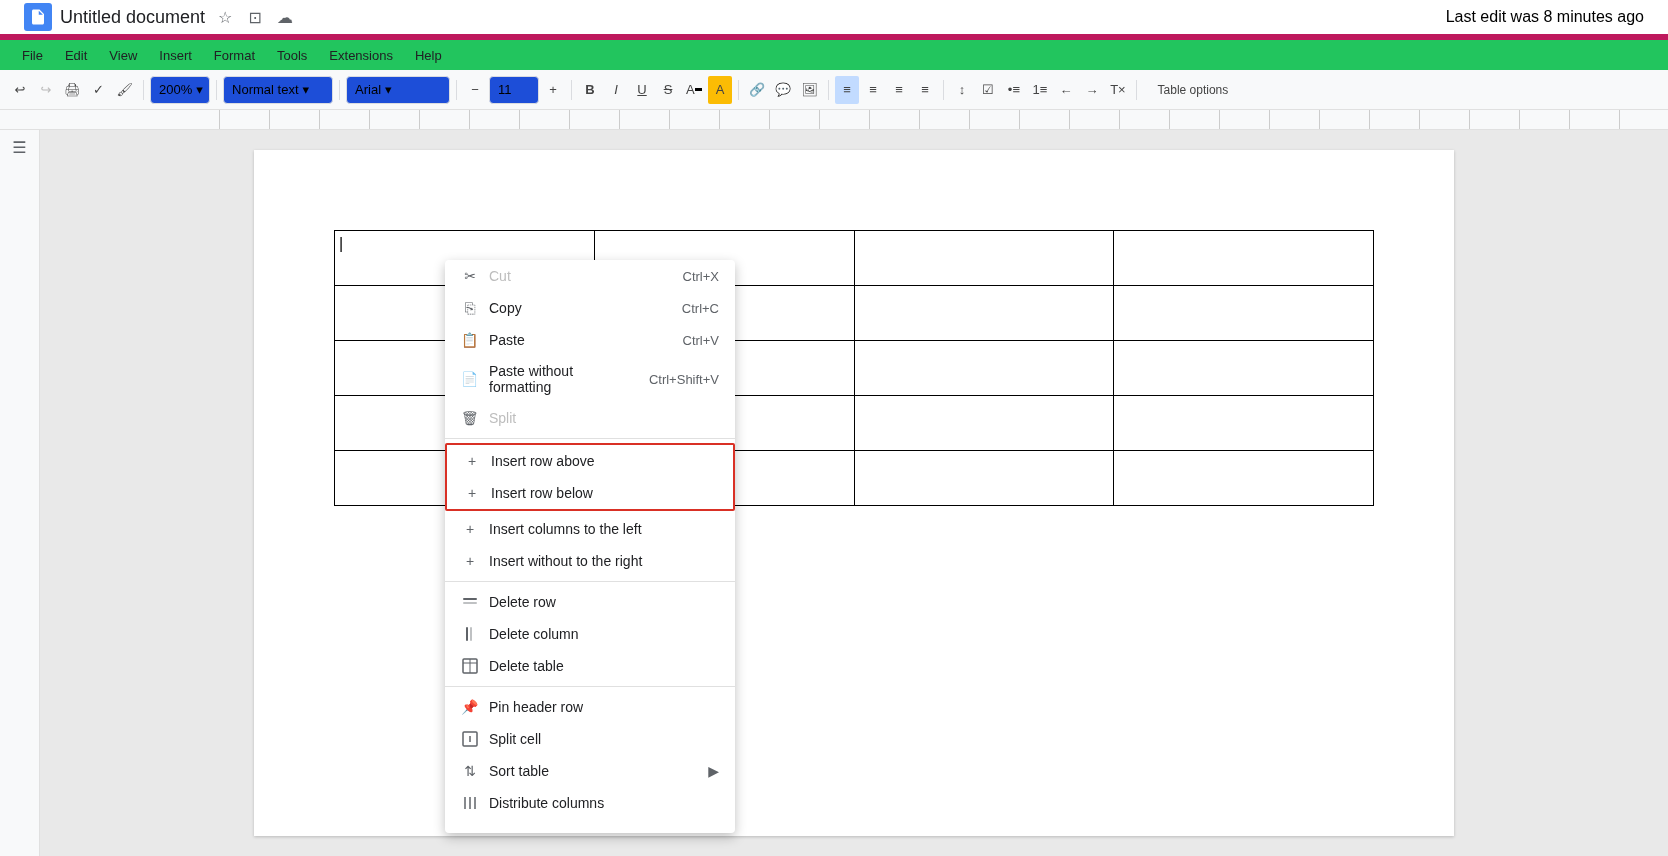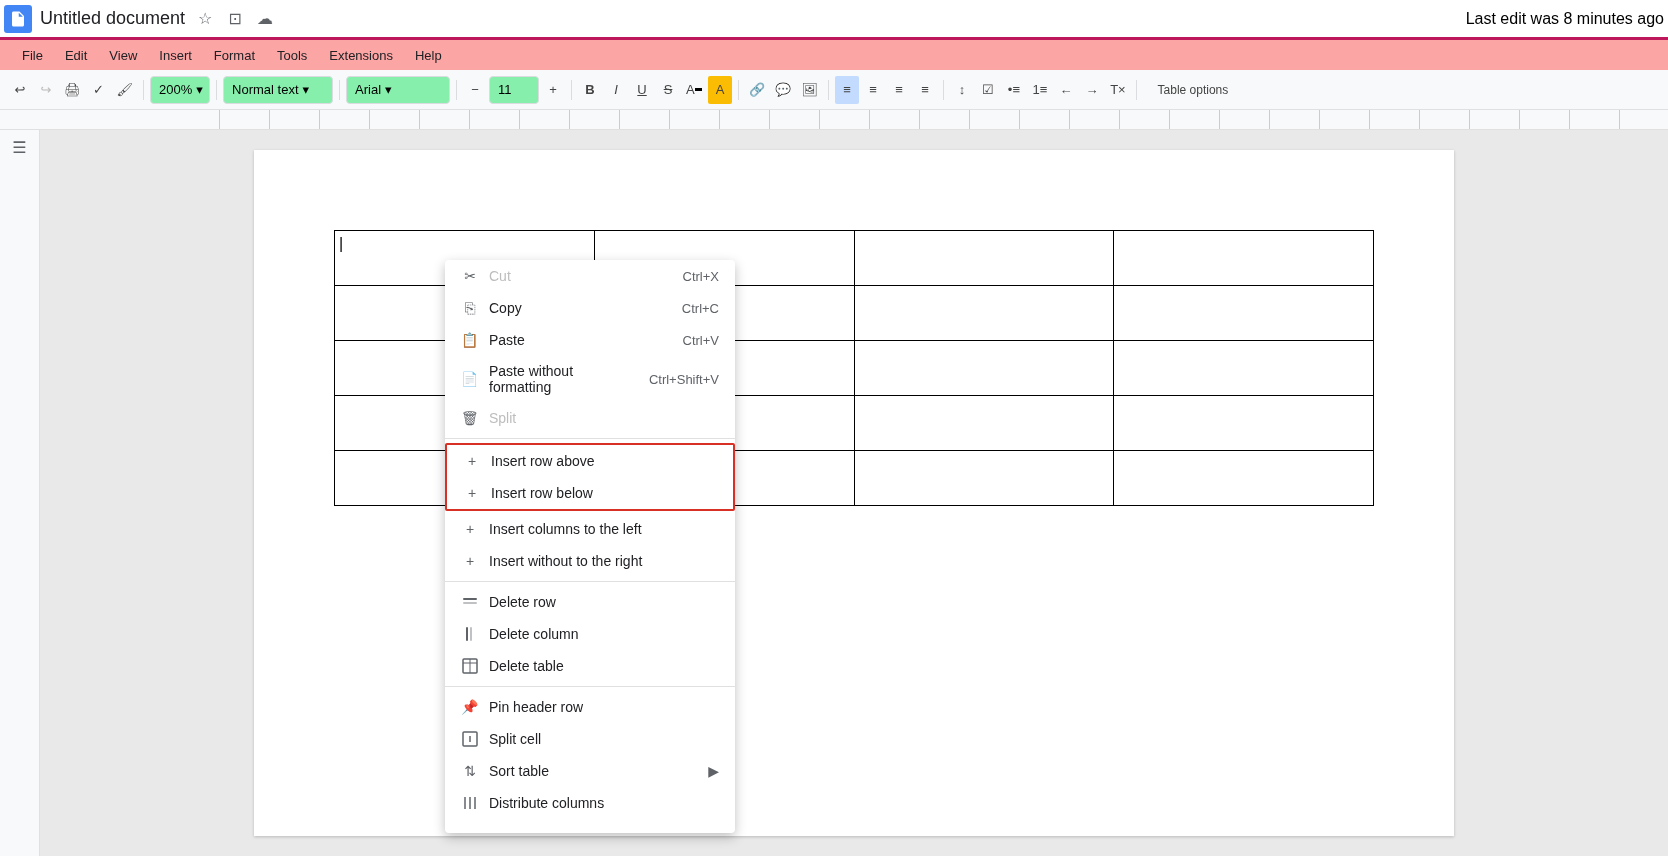--- a/index.html
+++ b/index.html
@@ -4,22 +4,22 @@
   <style>
     * { box-sizing: border-box; margin: 0; padding: 0; }
     body { font-family: Arial, sans-serif; background: #f0f0f0; overflow: hidden; width: 1668px; height: 856px; }
 
     
     #titlebar {
       display: flex;
       align-items: center;
       background: #fff;
       height: 40px;
-      padding: 0 4px;
-      border-bottom: 3px solid #be185d;
+      padding: 0 24px;
+      border-bottom: 6px solid #be185d;
     }
     #titlebar .doc-icon {
       width: 28px; height: 28px;
       background: #4285f4;
       border-radius: 3px;
       display: flex; align-items: center; justify-content: center;
       margin-right: 8px;
       flex-shrink: 0;
     }
     #titlebar .doc-icon svg { width: 18px; height: 18px; }
@@ -32,21 +32,21 @@
     #titlebar .title-icon-btn {
       width: 24px; height: 24px;
       display: flex; align-items: center; justify-content: center;
       color: #5f6368; cursor: pointer; border-radius: 50%;
     }
 
     
     #menubar {
       display: flex;
       align-items: center;
-      background: #fca5a5;
+      background: #22c55e;
       height: 30px;
       padding: 0 12px;
       gap: 2px;
     }
     #menubar .menu-item {
       padding: 4px 10px;
       font-size: 13px;
       color: #202124;
       cursor: pointer;
       border-radius: 4px;
@@ -77,21 +77,21 @@
       width: 1px; height: 20px;
       background: #dadce0;
       margin: 0 4px;
     }
     .toolbar-dropdown {
       display: flex; align-items: center;
       height: 28px; padding: 0 8px;
       border: 1px solid #dadce0;
       border-radius: 4px;
       font-size: 13px; cursor: pointer;
-      background: #86efac; gap: 4px;
+      background: #1d4ed8; gap: 4px;
     }
     .toolbar-zoom { width: 60px; }
     .toolbar-style { width: 110px; }
     .toolbar-font { width: 104px; }
     .toolbar-size { width: 50px; }
 
     
     #ruler {
       height: 20px;
       background: #f8f9fa;

